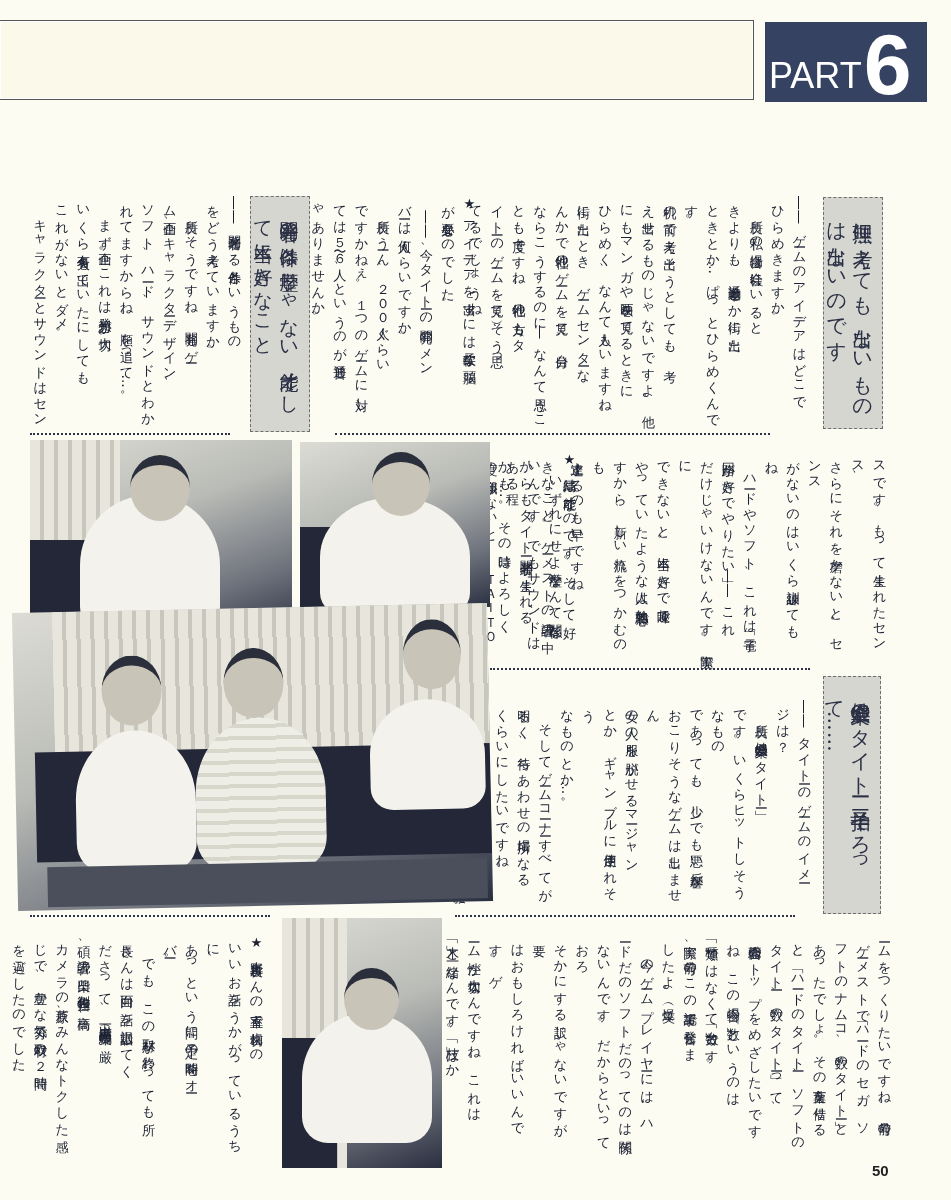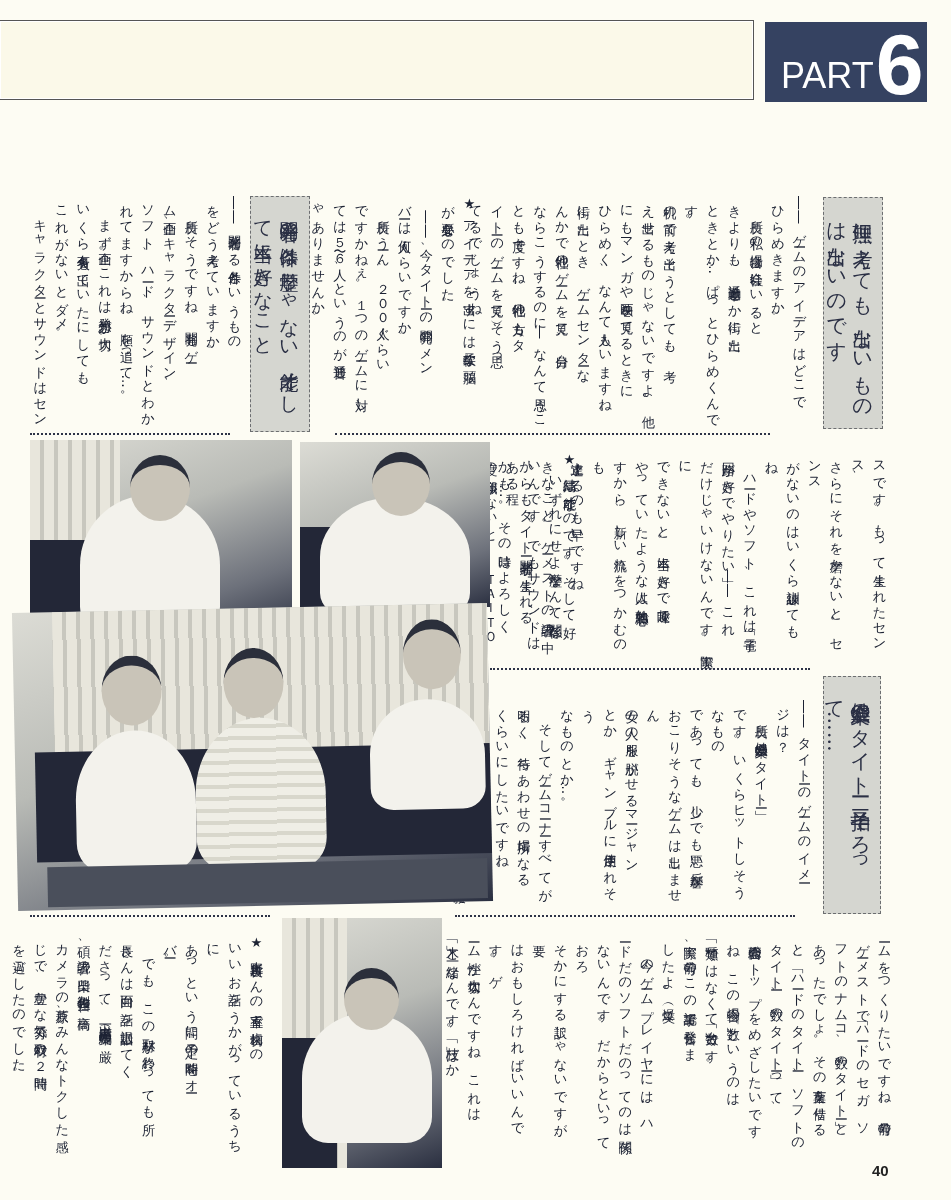--- a/index.html
+++ b/index.html
@@ -1,18 +1,18 @@
 <!DOCTYPE html>
 <html><head>
 <meta charset="utf-8">
 <style>
   html,body{margin:0;padding:0;}
   body{width:951px;height:1200px;background:#fdfcf3;position:relative;overflow:hidden;font-family:"DejaVu Sans",sans-serif;color:#1e2230;}
   .header-bar{position:absolute;left:0;top:20px;width:753px;height:78px;border:1px solid #555;border-left:none;background:#fbf9e9;box-shadow:inset 0 0 0 1px #fff;}
-  .part-badge{position:absolute;left:765px;top:22px;width:162px;height:80px;background:#354261;color:#fff;display:flex;align-items:flex-end;padding:0 0 2px 16px;box-sizing:border-box;}
+  .part-badge{position:absolute;left:765px;top:22px;width:162px;height:80px;background:#354261;color:#fff;display:flex;align-items:flex-end;padding:0 0 2px 4px;box-sizing:border-box;}
   .part-word{font-family:"Liberation Sans",sans-serif;font-size:36px;line-height:40px;letter-spacing:0px;margin-bottom:4px;}
   .part-num{font-family:"Liberation Sans",sans-serif;font-weight:bold;font-size:86px;line-height:72px;margin-left:2px;}
   .vcol{position:absolute;writing-mode:vertical-rl;font-size:13.2px;line-height:21.6px;letter-spacing:1.1px;white-space:pre-wrap;color:#1c2233;font-family:"DejaVu Sans",sans-serif;}
   .heading-box{position:absolute;background:#d5d6d0;border:1.5px dashed #6c6e70;box-sizing:border-box;writing-mode:vertical-rl;font-family:"DejaVu Serif",serif;color:#2a2f44;font-size:20px;line-height:26px;padding:10px 6px;letter-spacing:1px;}
   .dotrule{position:absolute;height:0;border-top:2px dotted #2e3347;}
   .photo{position:absolute;overflow:hidden;background:linear-gradient(160deg,#dcdcd5 0%,#b9bbb6 40%,#6d717b 75%,#2a2f40 100%);}
   .photo .figure{position:absolute;border-radius:50% 50% 20% 20%;background:#f3f2ec;}
   .photo .head{position:absolute;border-radius:50%;background:#c9c4b8;border-top:10px solid #2b2f3b;box-sizing:border-box;}
   .photo .chair{position:absolute;background:#232737;}
   .photo .curtain{position:absolute;background:repeating-linear-gradient(90deg,#e8e6dc 0 10px,#c8c7be 10px 14px);}
@@ -177,13 +177,13 @@
   <div style="position:absolute;left:30px;top:255px;width:440px;height:40px;background:#4a4f5b;"></div>
 </div>
 
 <div class="photo" style="left:282px;top:918px;width:160px;height:250px;">
   <div class="curtain" style="left:0;top:0;width:65px;height:250px;"></div>
   <div class="chair" style="left:0;top:120px;width:55px;height:130px;"></div>
   <div class="figure" style="left:20px;top:95px;width:130px;height:130px;"></div>
   <div class="head" style="left:62px;top:50px;width:55px;height:62px;"></div>
 </div>
 
-<div class="page-num">40</div>
+<div class="page-num">50</div>
 
 </body></html>

